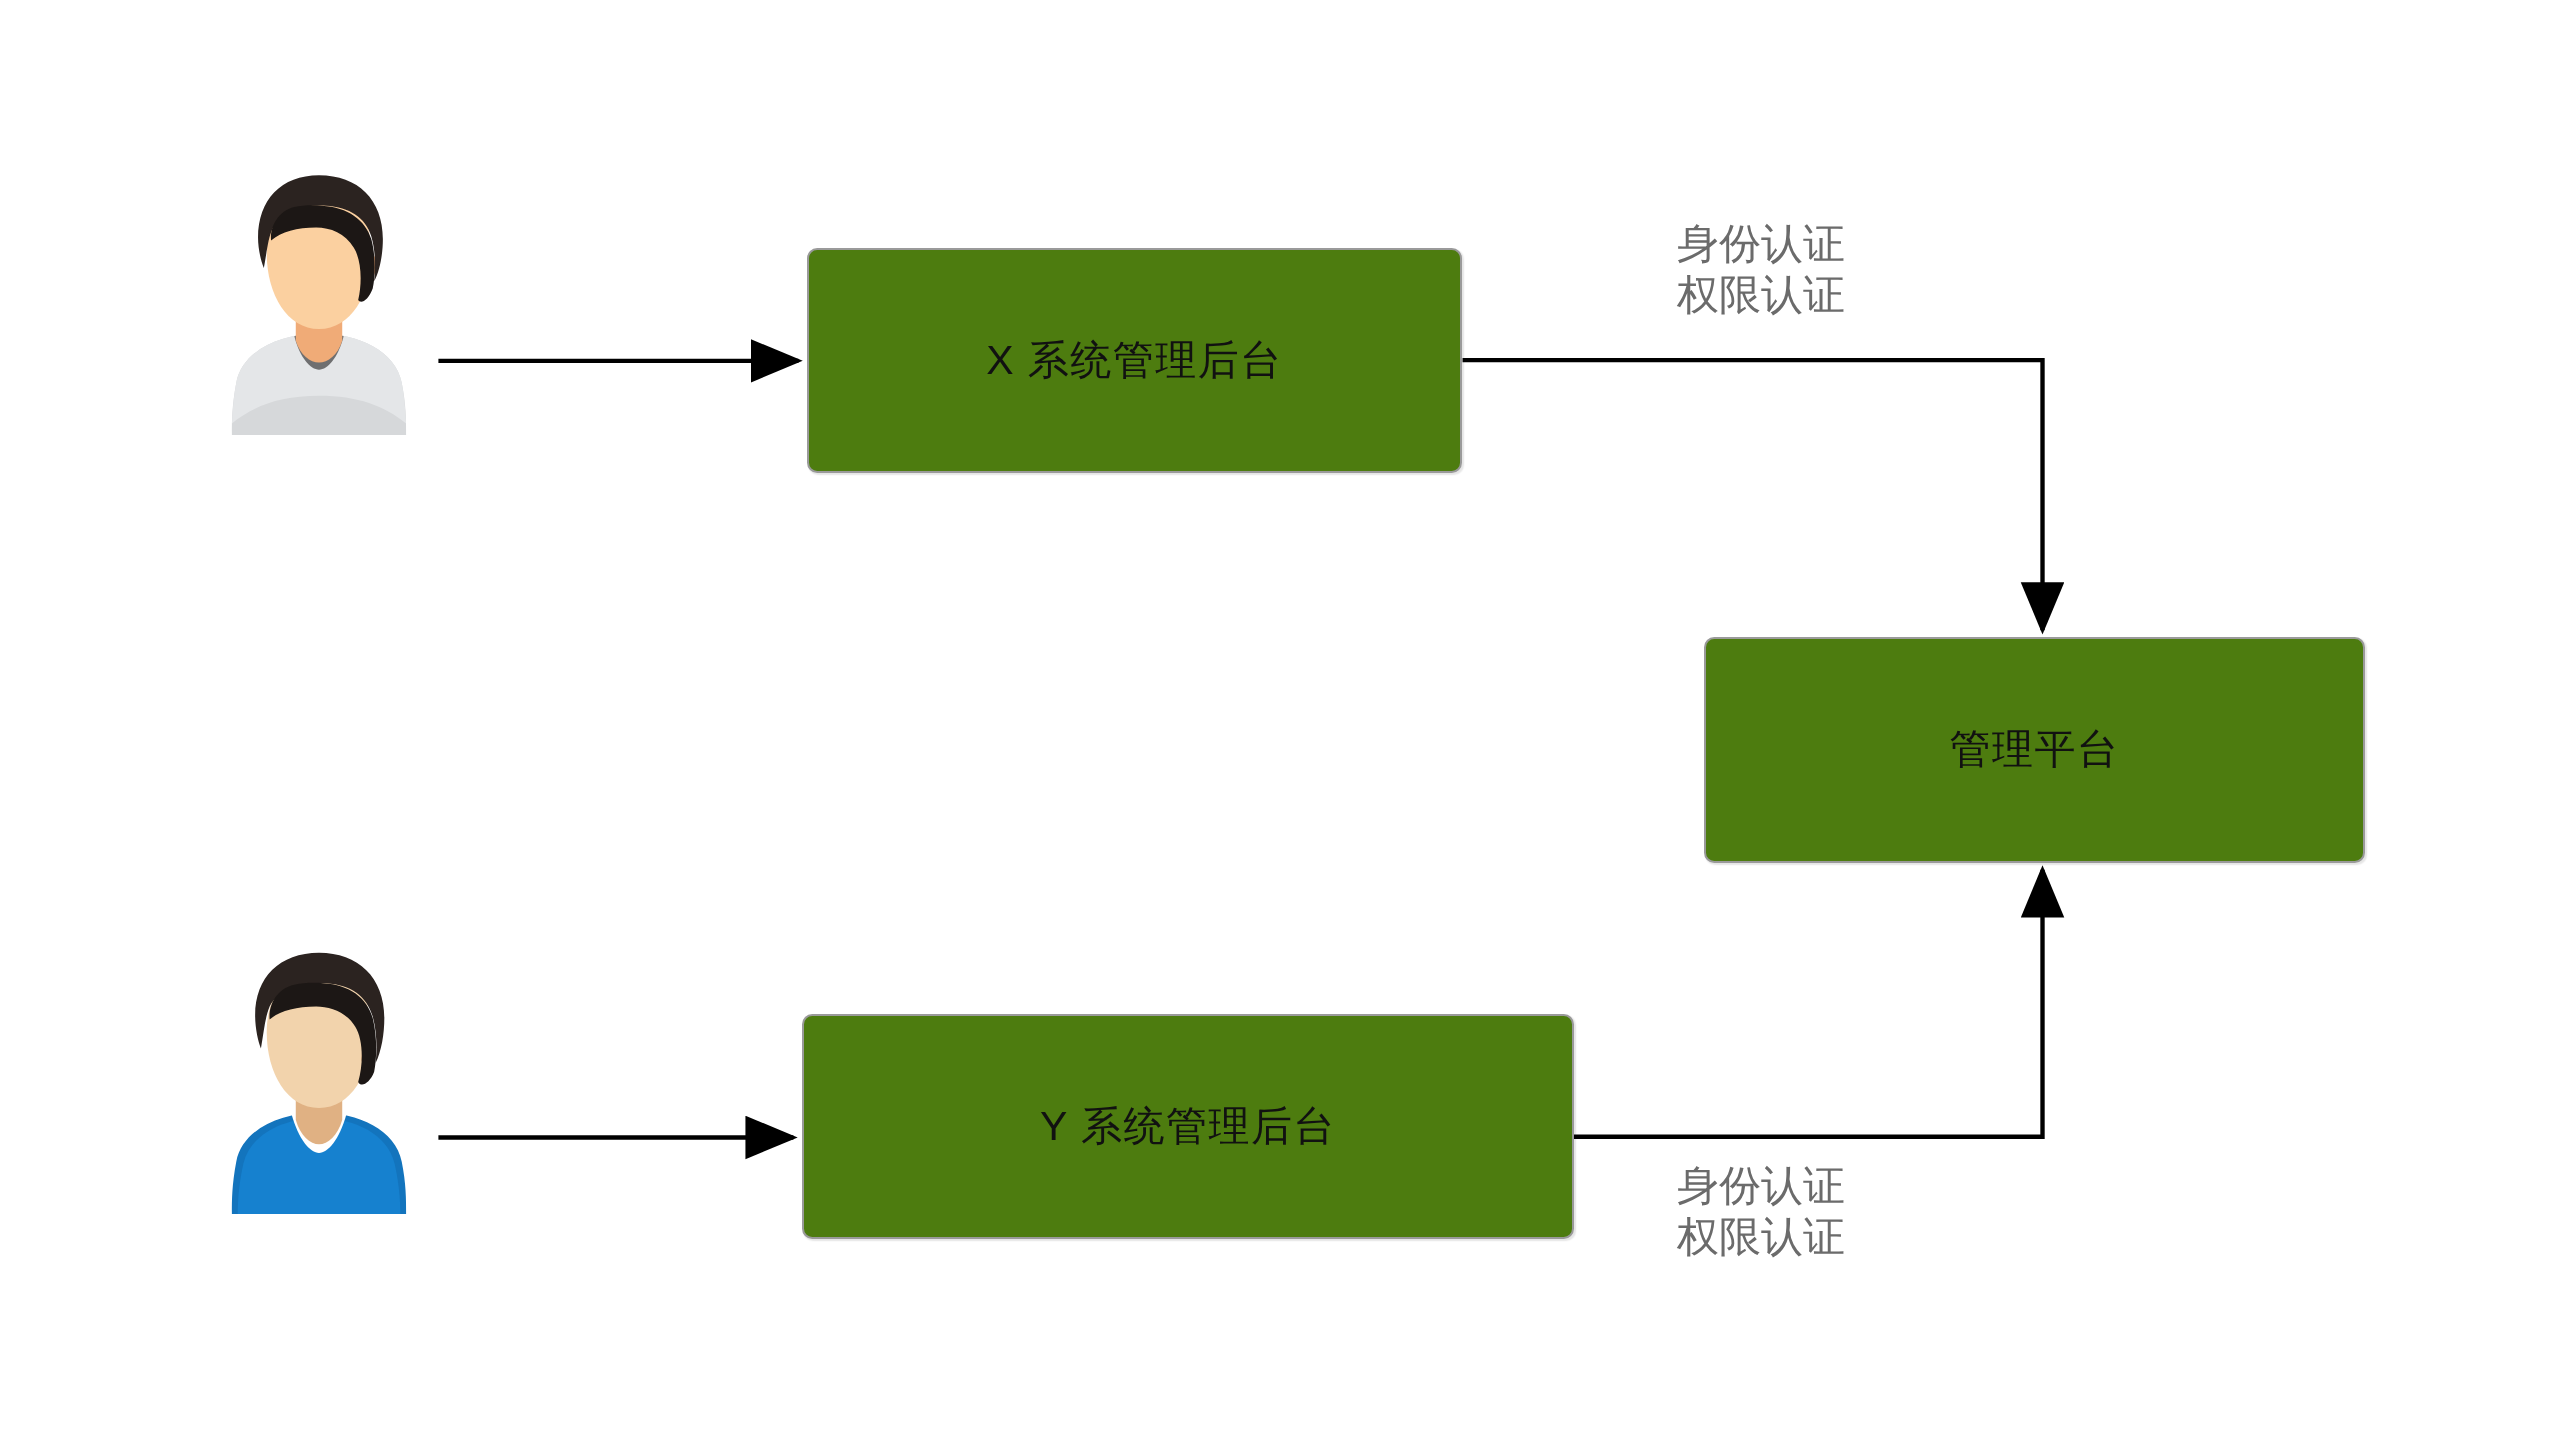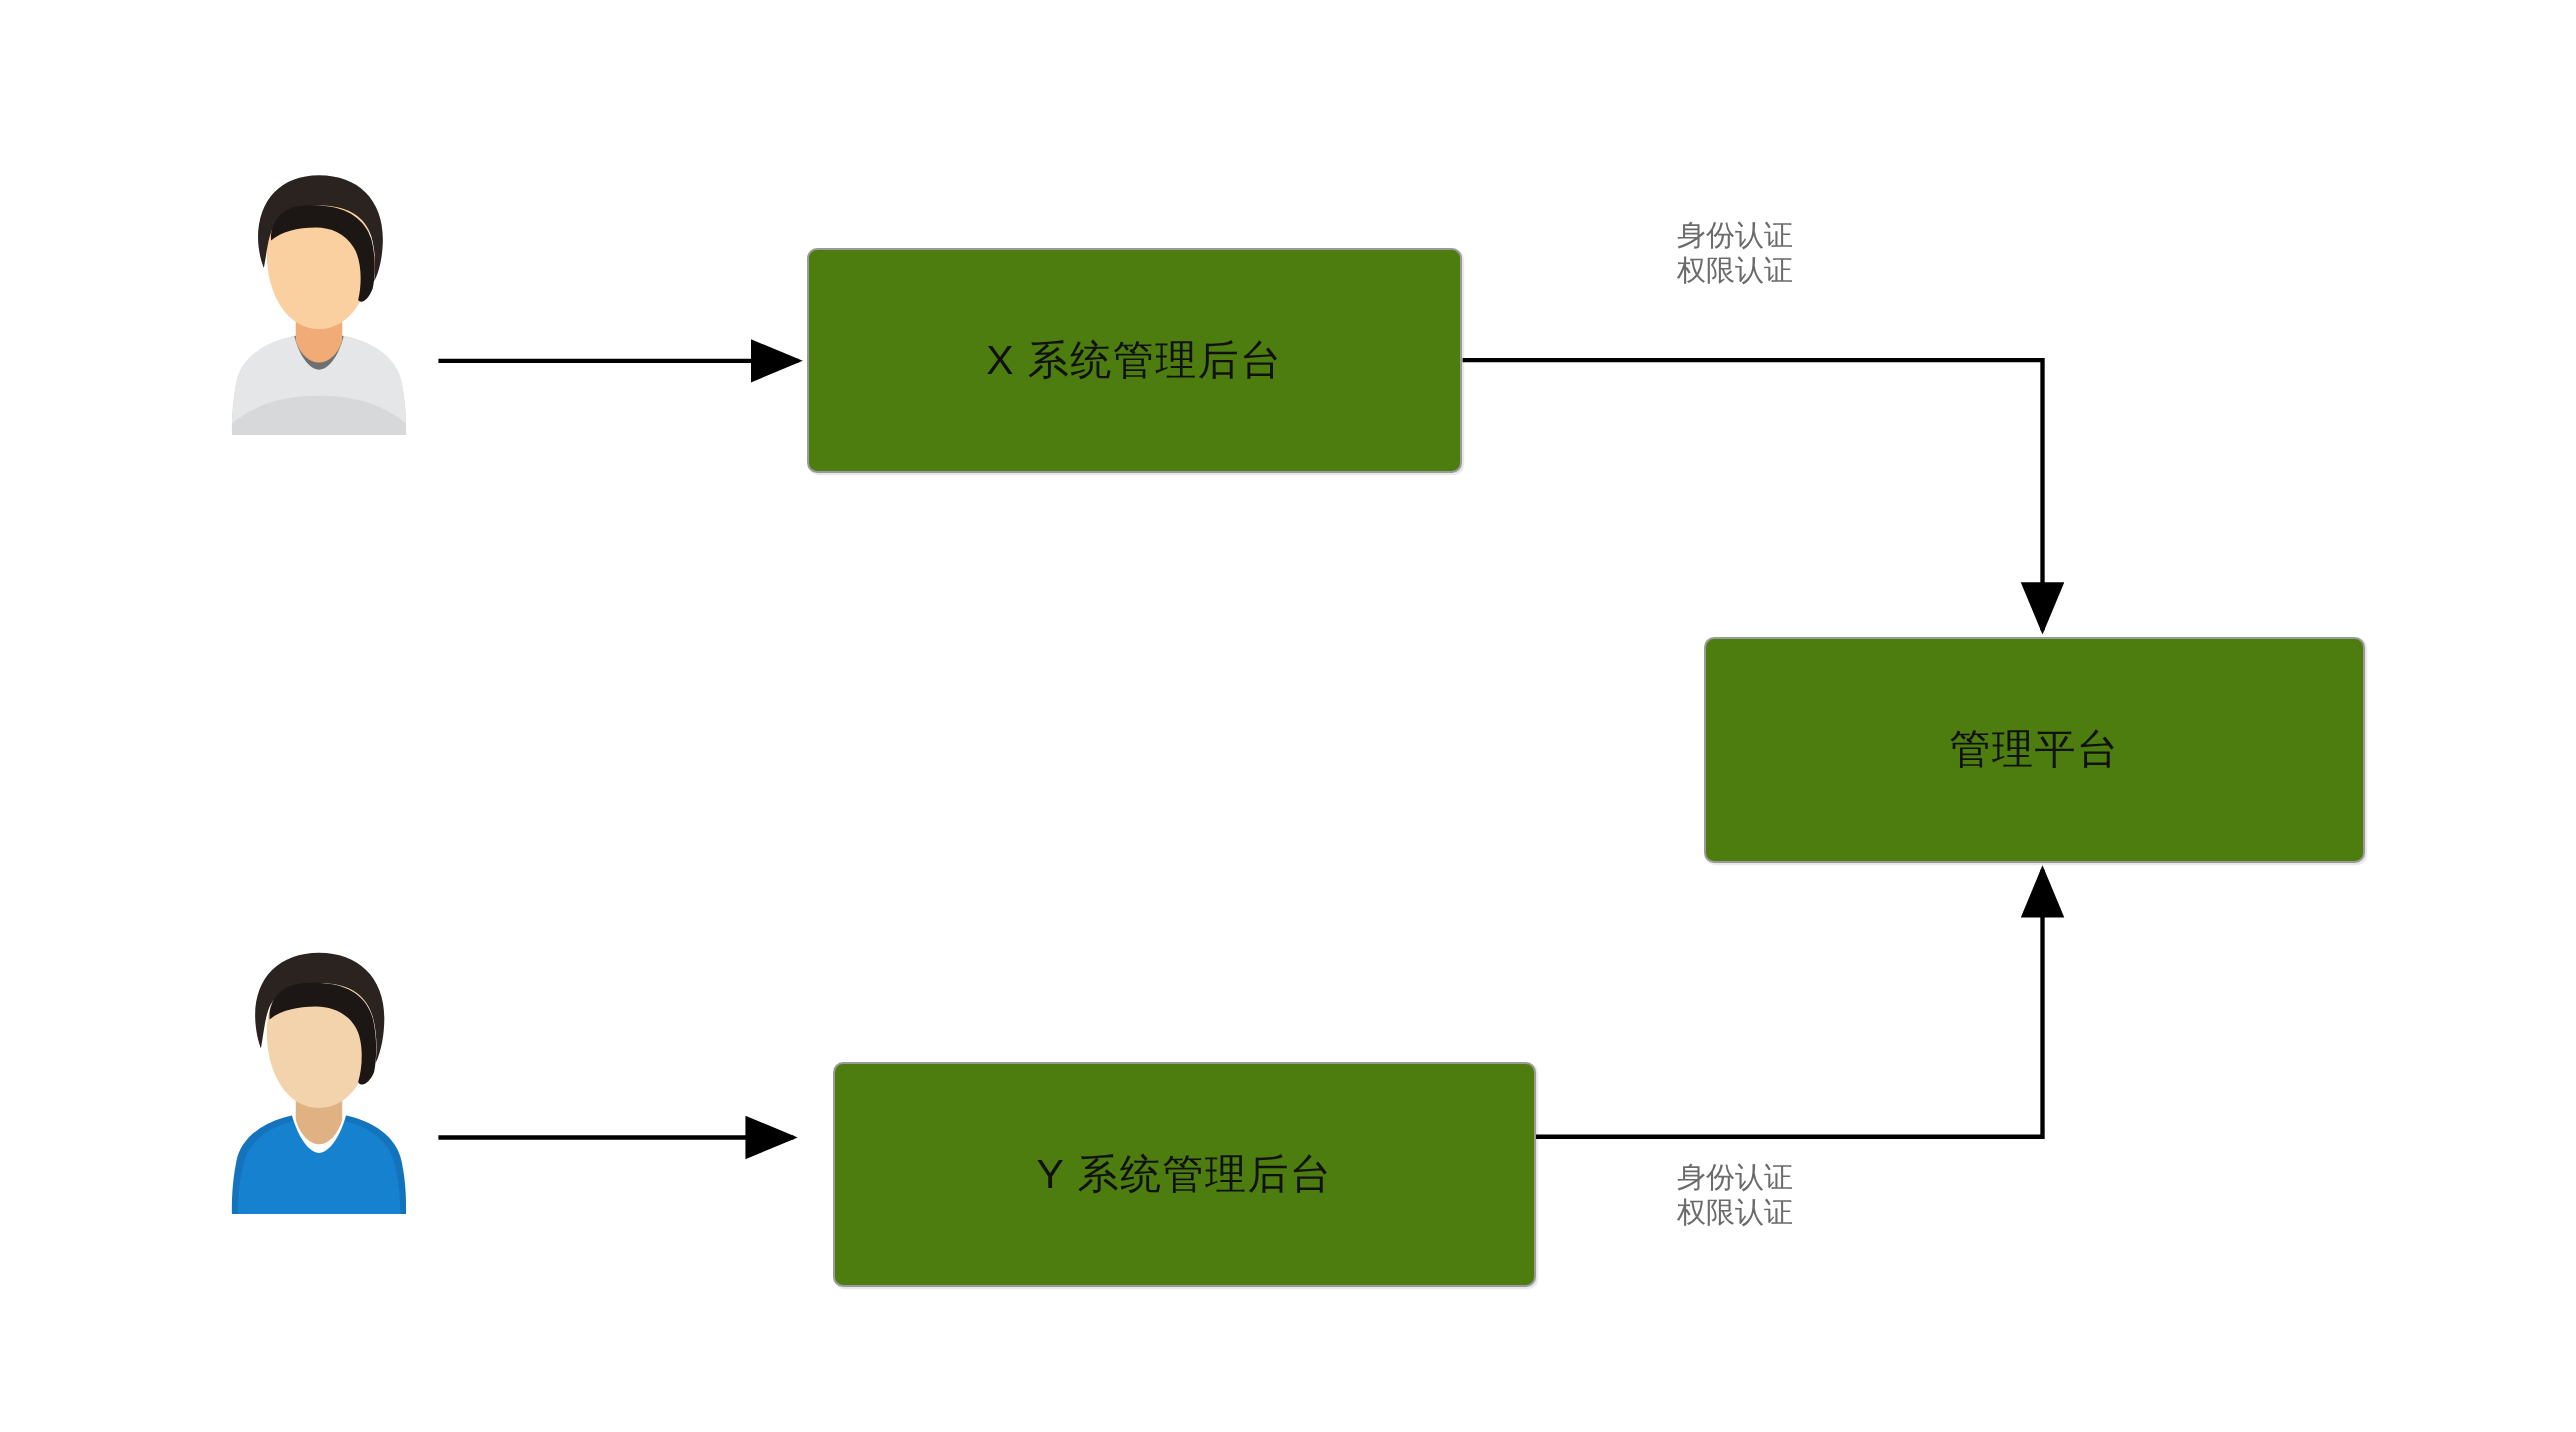--- a/index.html
+++ b/index.html
@@ -37,27 +37,27 @@
     box-shadow: 1.5px 1.5px 1.5px rgba(0,0,0,0.10);
   }
   .node-label {
     font-size: 41px;
     color: #111111;
     letter-spacing: 1.5px;
     white-space: nowrap;
     line-height: 1.1;
   }
   #node-x    { left: 807px; top: 248px;  width: 655px; height: 225px; }
-  #node-y    { left: 802px; top: 1062px; width: 703px; height: 225px; margin-left: 31px; }
+  #node-y    { left: 802px; top: 1014px; width: 772px; height: 225px; }
   #node-plat { left: 1704px; top: 637px;  width: 661px; height: 226px; justify-content: center; }
 
   .edge-label {
     position: absolute;
     color: #6b6b6b;
-    font-size: 29px;
+    font-size: 42px;
     line-height: 1.22;
     white-space: nowrap;
   }
   #label-top    { left: 1677px; top: 218px; }
   #label-bottom { left: 1677px; top: 1160px; }
 
   
   .avatar {
     position: absolute;
     width: 218px;

